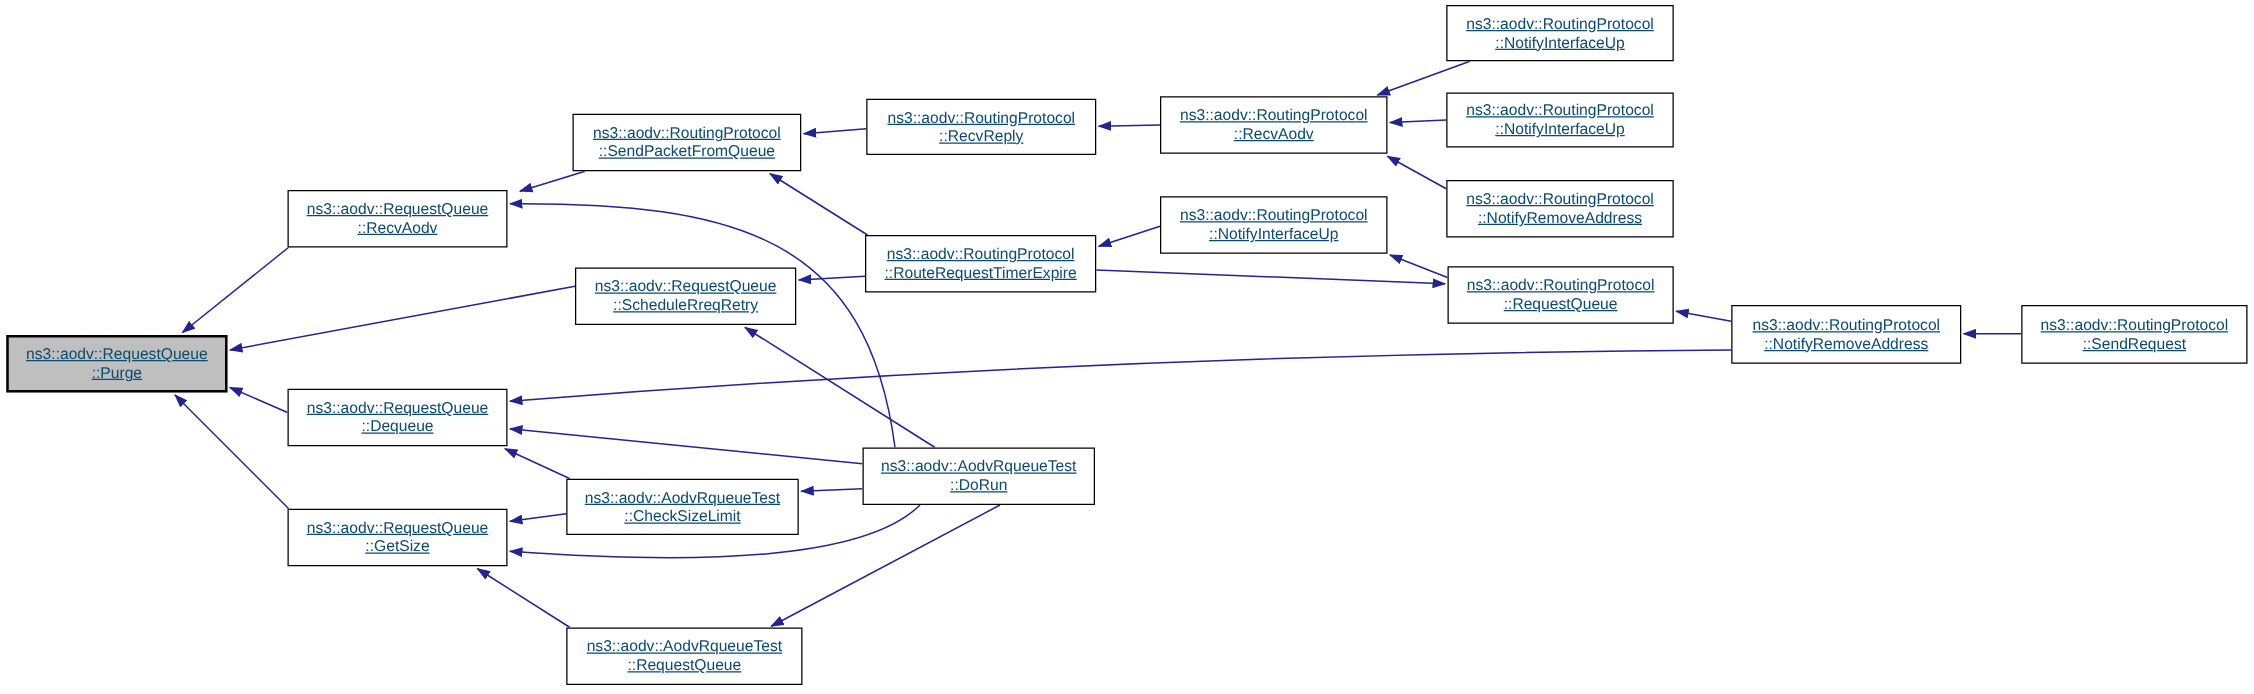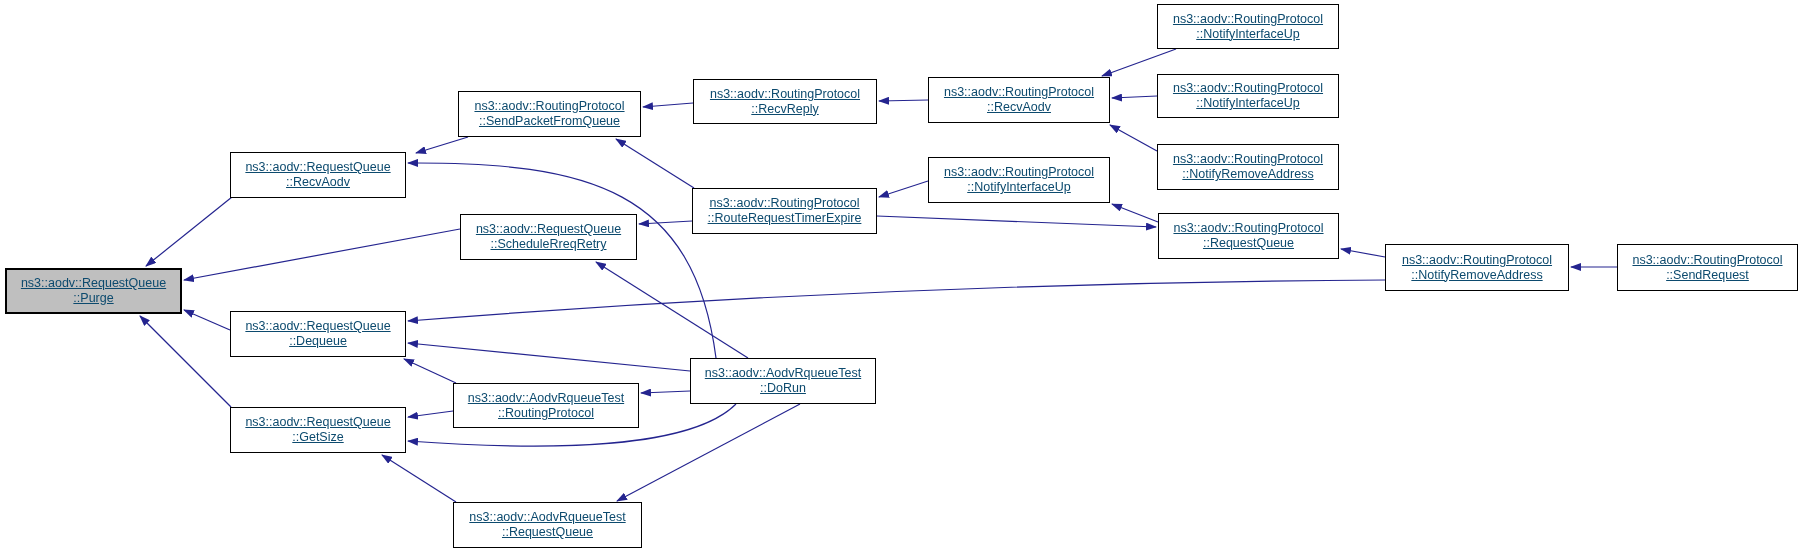--- a/index.html
+++ b/index.html
@@ -100,21 +100,21 @@
       <div class="node" style="left: 458px; top: 91px; width: 183px; height: 46px;">
         <div class="ln">ns3::aodv::RoutingProtocol</div>
         <div class="ln">::SendPacketFromQueue</div>
       </div>
       <div class="node" style="left: 460px; top: 214px; width: 177px; height: 46px;">
         <div class="ln">ns3::aodv::RequestQueue</div>
         <div class="ln">::ScheduleRreqRetry</div>
       </div>
       <div class="node" style="left: 453px; top: 383px; width: 186px; height: 45px;">
         <div class="ln">ns3::aodv::AodvRqueueTest</div>
-        <div class="ln">::RoutingProtocol</div>
+        <div class="ln">::CheckSizeLimit</div>
       </div>
       <div class="node" style="left: 453px; top: 502px; width: 189px; height: 46px;">
         <div class="ln">ns3::aodv::AodvRqueueTest</div>
         <div class="ln">::RequestQueue</div>
       </div>
       <div class="node" style="left: 693px; top: 79px; width: 184px; height: 45px;">
         <div class="ln">ns3::aodv::RoutingProtocol</div>
         <div class="ln">::RecvReply</div>
       </div>
       <div class="node" style="left: 692px; top: 188px; width: 185px; height: 46px;">

